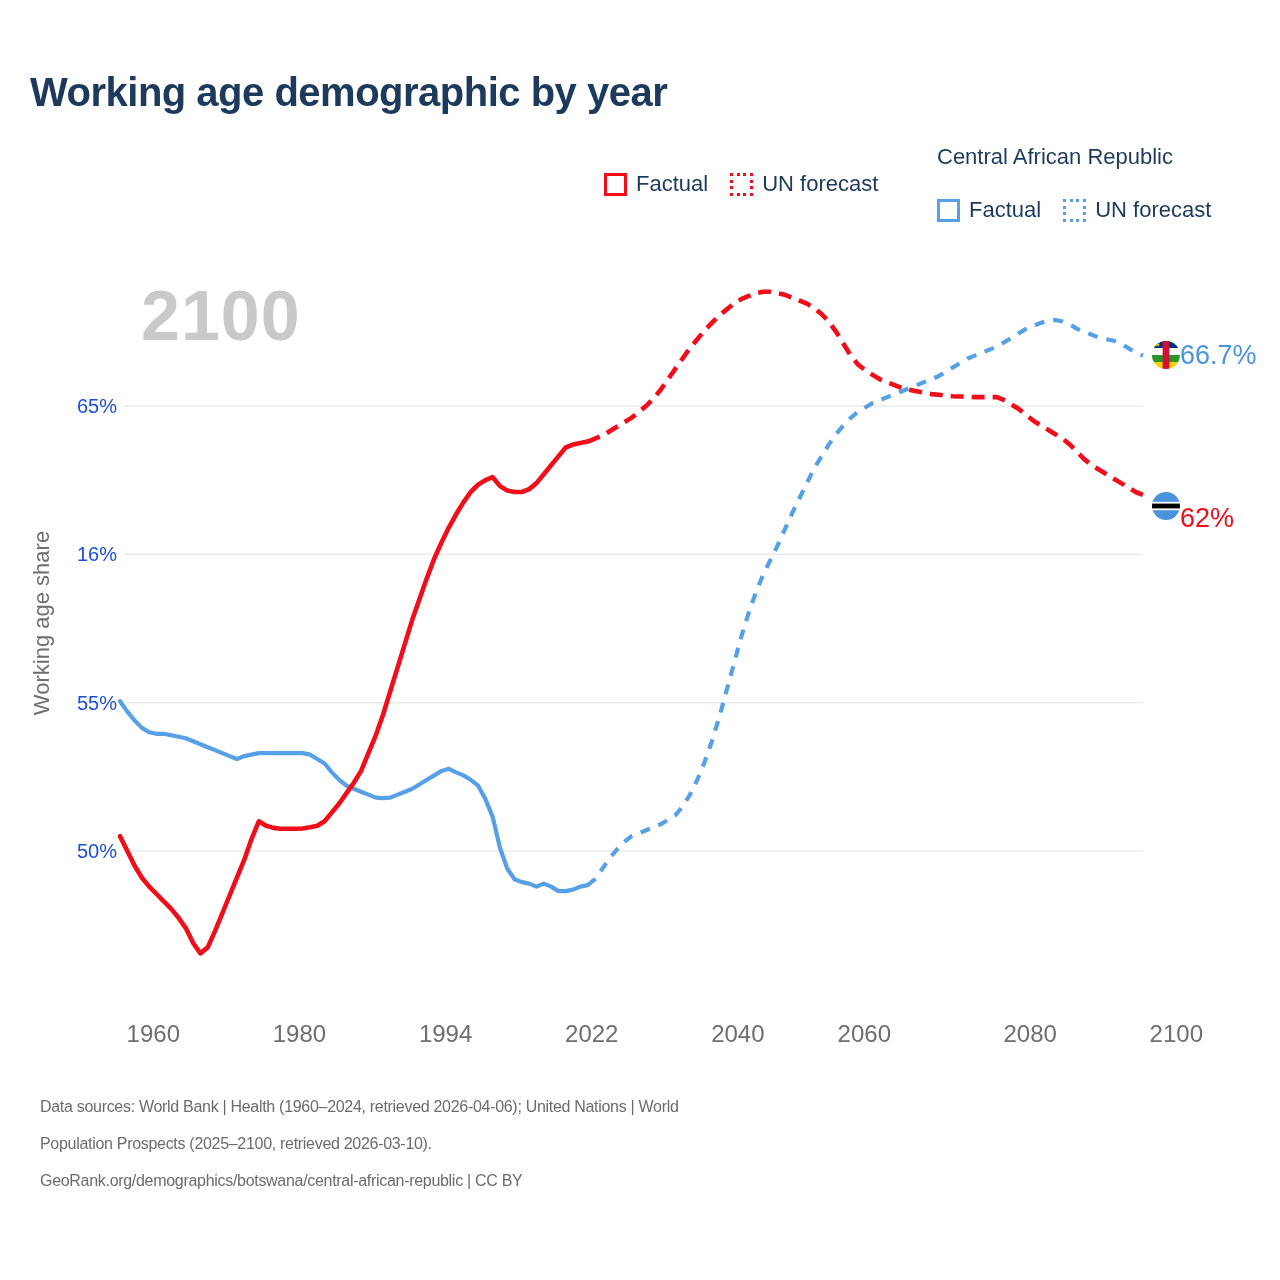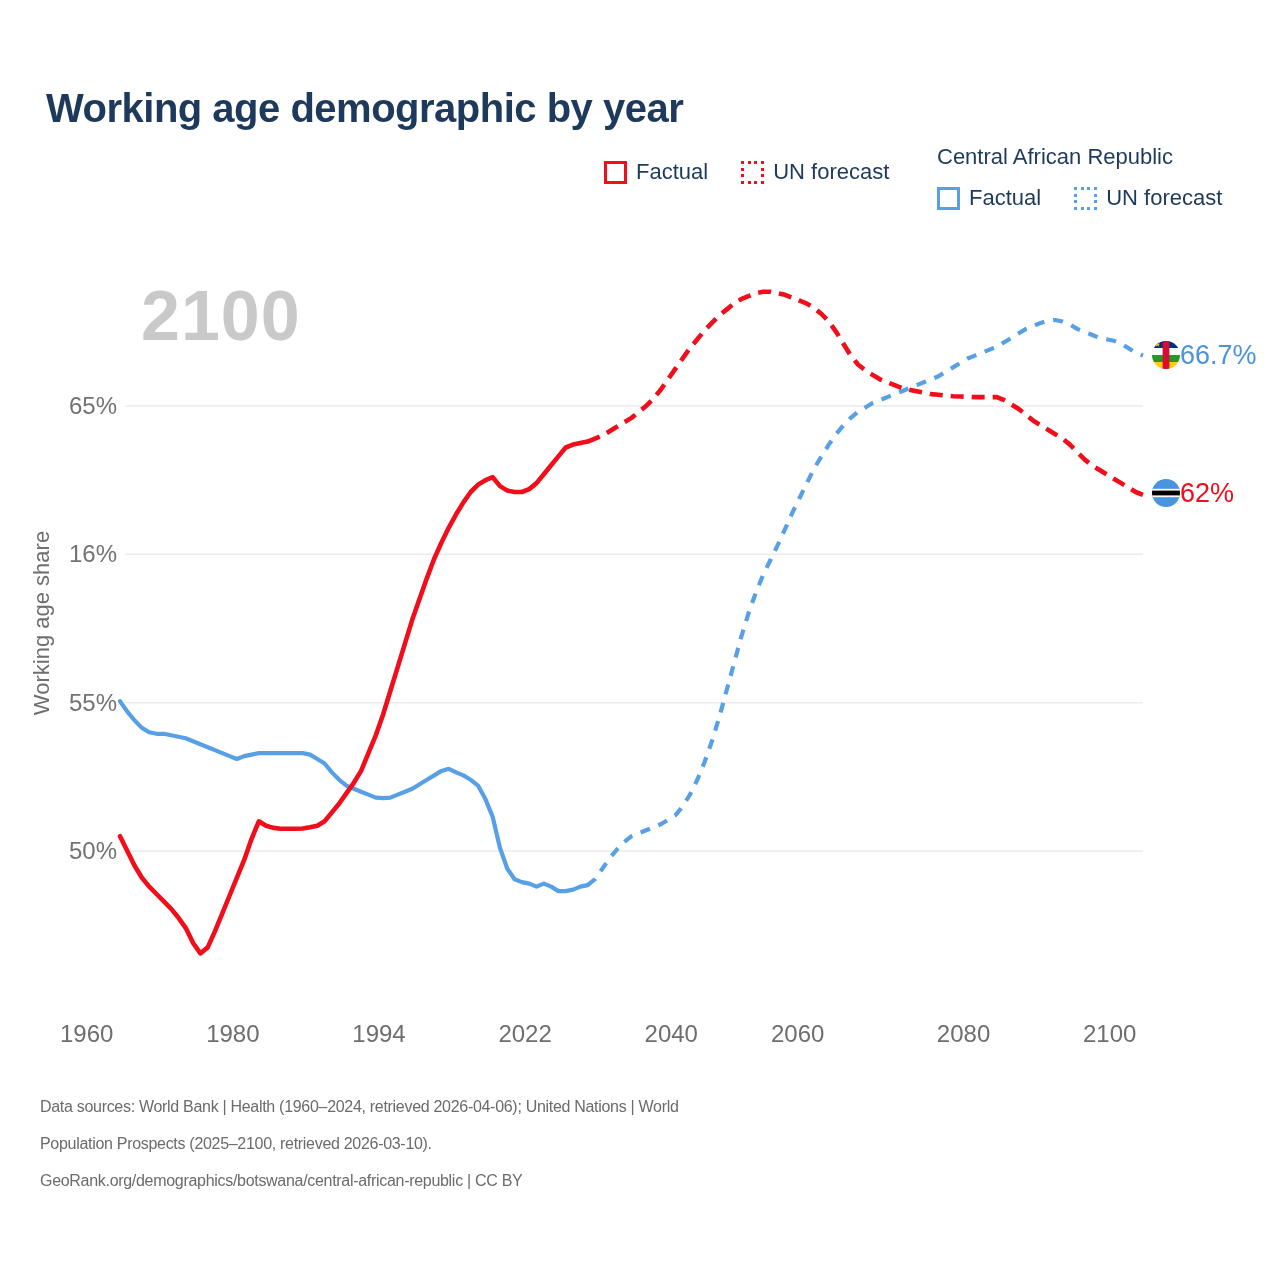--- a/index.html
+++ b/index.html
@@ -1,48 +1,48 @@
 <!DOCTYPE html>
 <html><head>
 <meta charset="utf-8">
 <style>
   html,body{margin:0;padding:0;background:#ffffff;}
   .page{position:relative;width:1280px;height:1280px;background:#ffffff;overflow:hidden;
         font-family:"Liberation Sans","DejaVu Sans",sans-serif;}
-  .title{position:absolute;left:30px;top:70px;margin:16px;font-size:40px;font-weight:700;
+  .title{position:absolute;left:30px;top:70px;margin:0;font-size:40px;font-weight:700;
          color:#1d3a5c;letter-spacing:-0.5px;}
   
   .legend{position:absolute;top:144px;}
   .legend-1{left:604px;}
   .legend-2{left:937px;}
   .legend-title{font-size:22px;color:#1d3a5c;height:26px;line-height:26px;}
-  .legend-row{display:flex;align-items:center;margin-top:15px;gap:33px;}
+  .legend-row{display:flex;align-items:center;margin-top:27px;gap:22px;}
   .legend-item{display:flex;align-items:center;gap:9px;}
   .legend-label{font-size:22px;color:#1d3a5c;line-height:26px;}
   .swatch{width:17px;height:17px;display:inline-block;box-sizing:content-box;}
   .swatch.red-solid{border:3px solid #f20d1a;}
   .swatch.red-dotted{border:3px dotted #f20d1a;}
   .swatch.blue-solid{border:3px solid #57a0e5;}
   .swatch.blue-dotted{border:3px dotted #57a0e5;}
   
   .watermark{position:absolute;left:141px;top:276px;font-size:70px;font-weight:700;color:#c9c9c9;
              letter-spacing:1px;}
   .ytick{position:absolute;left:0;width:117px;height:30px;line-height:30px;text-align:right;
-         font-size:24px;color:#737373;}
+         font-size:20px;color:#1d4ed8;}
   .y-title{position:absolute;left:42px;top:623px;transform:translate(-50%,-50%) rotate(-90deg);
            white-space:nowrap;font-size:22px;color:#6e6e6e;}
-  .xtick{position:absolute;top:1020px;width:120px;text-align:left;font-size:24px;color:#6e6e6e;}
+  .xtick{position:absolute;top:1020px;width:120px;text-align:right;font-size:24px;color:#6e6e6e;}
   #chart-svg{position:absolute;left:0;top:0;}
   
   .end-label{position:absolute;display:flex;align-items:center;}
   .end-label-car{left:1152px;top:341px;}
   .end-label-bw{left:1152px;top:479px;}
   .end-value{font-size:27px;line-height:28px;}
   .end-value.blue{color:#4a94de;}
-  .end-value.red{color:#f20d1a;}
+  .end-value.red{color:#f20d1a;margin-top:25px;}
   
   .footer{position:absolute;left:40px;top:1088px;width:1160px;font-size:16px;line-height:37px;
           color:#6b6b6b;letter-spacing:-0.3px;}
 </style>
 </head>
 <body>
 
 <div class="page">
 
   <h1 class="title">Working age demographic by year</h1>

